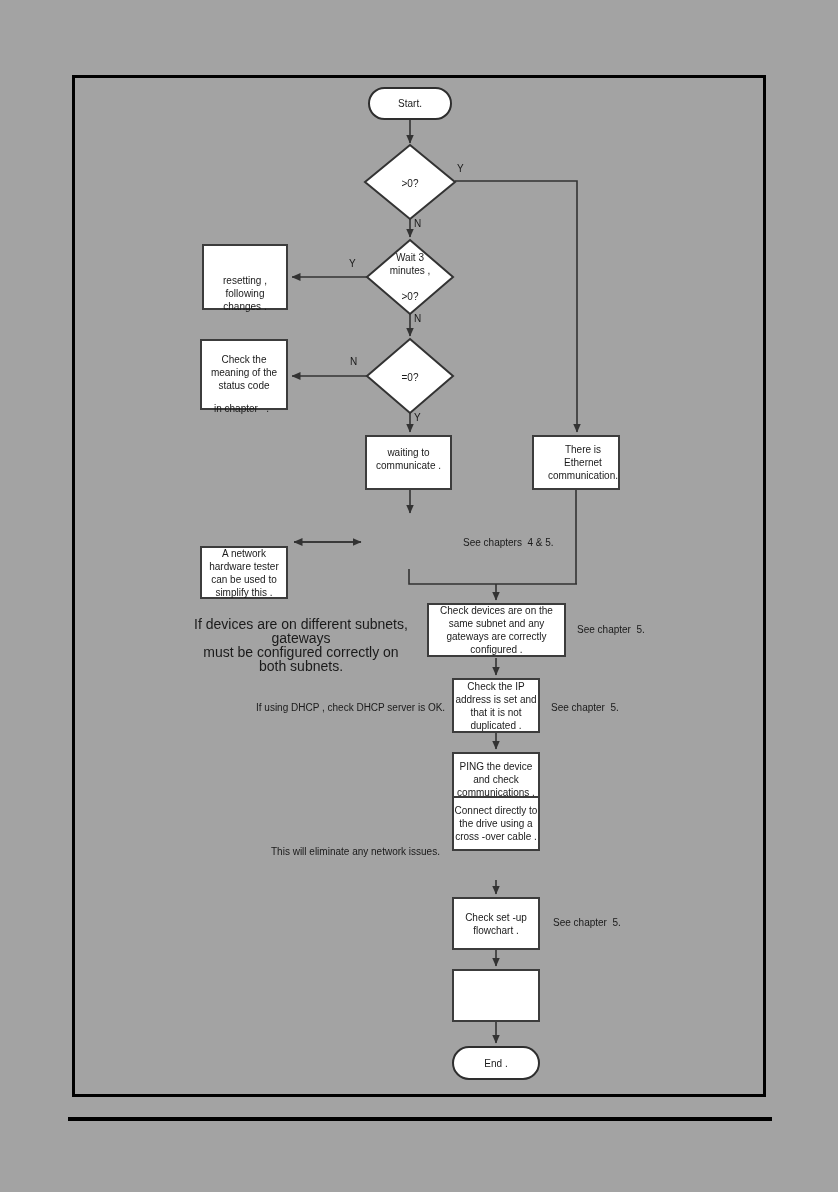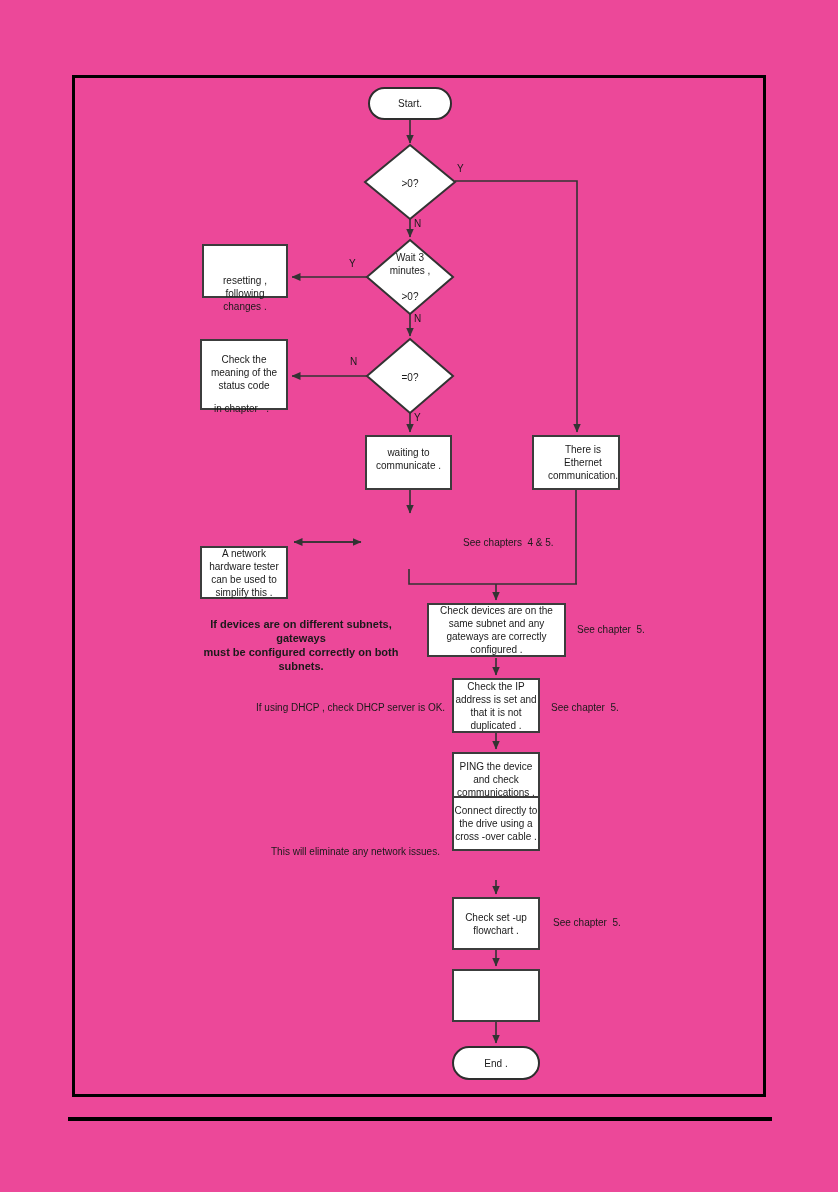--- a/index.html
+++ b/index.html
@@ -1,17 +1,17 @@
 <!DOCTYPE html>
 <html><head>
 <meta charset="utf-8">
 <style>
   html,body{margin:0;padding:0;background:#ffffff;}
   #stage{
-    position:relative;width:838px;height:1192px;background:#ec4899;
+    position:relative;width:838px;height:1192px;background:#a3a3a3;
     font-family:"Liberation Sans","DejaVu Sans",sans-serif;
     color:#1a1a1a;overflow:hidden;
   }
   #stage *{box-sizing:border-box;}
   .page-border{
     position:absolute;left:72px;top:75px;width:694px;height:1022px;
     border:3px solid #000;background:transparent;
   }
   .bottom-rule{
     position:absolute;left:68px;top:1117px;width:704px;height:4px;background:#000;
@@ -109,21 +109,21 @@
 &gt;0?</div>
   <div class="dtext" style="left:365px;top:371px;width:90px;">=0?</div>
 
   <div class="blabel" style="left:457px;top:163px;">Y</div>
   <div class="blabel" style="left:414px;top:218px;">N</div>
   <div class="blabel" style="left:349px;top:258px;">Y</div>
   <div class="blabel" style="left:414px;top:313px;">N</div>
   <div class="blabel" style="left:350px;top:356px;">N</div>
   <div class="blabel" style="left:414px;top:412px;">Y</div>
 
-  <div class="box" style="left:202px;top:244px;width:86px;height:54px;justify-content:flex-start;padding-top:28px;">
+  <div class="box" style="left:202px;top:244px;width:86px;height:66px;justify-content:flex-start;padding-top:28px;">
     <div class="btxt">resetting , following
 changes .</div>
   </div>
 
   <div class="box" style="left:200px;top:339px;width:88px;height:71px;justify-content:flex-start;padding-top:12px;">
     <div class="btxt">Check the
 meaning of the
 status code</div>
     <div class="btxt" style="align-self:flex-start;padding-left:12px;margin-top:10px;">in chapter   .</div>
   </div>
@@ -179,18 +179,18 @@
   </div>
 
   <div class="box" style="left:452px;top:969px;width:88px;height:53px;">
     <div class="btxt"></div>
   </div>
 
   <div class="note" style="left:463px;top:536px;">See chapters  4 &amp; 5.</div>
   <div class="note" style="left:577px;top:623px;">See chapter  5.</div>
   <div class="note" style="left:551px;top:701px;">See chapter  5.</div>
   <div class="note" style="left:553px;top:916px;">See chapter  5.</div>
-  <div class="note center" style="left:192px;top:617px;width:218px;font-size:11px;font-weight:bold;">If devices are on different subnets, gateways
+  <div class="note center" style="left:192px;top:617px;width:218px;font-size:14px;">If devices are on different subnets, gateways
 must be configured correctly on both subnets.</div>
   <div class="note" style="left:256px;top:701px;">If using DHCP , check DHCP server is OK.</div>
   <div class="note" style="left:271px;top:845px;">This will eliminate any network issues.</div>
 
 </div>
 
 </body></html>

